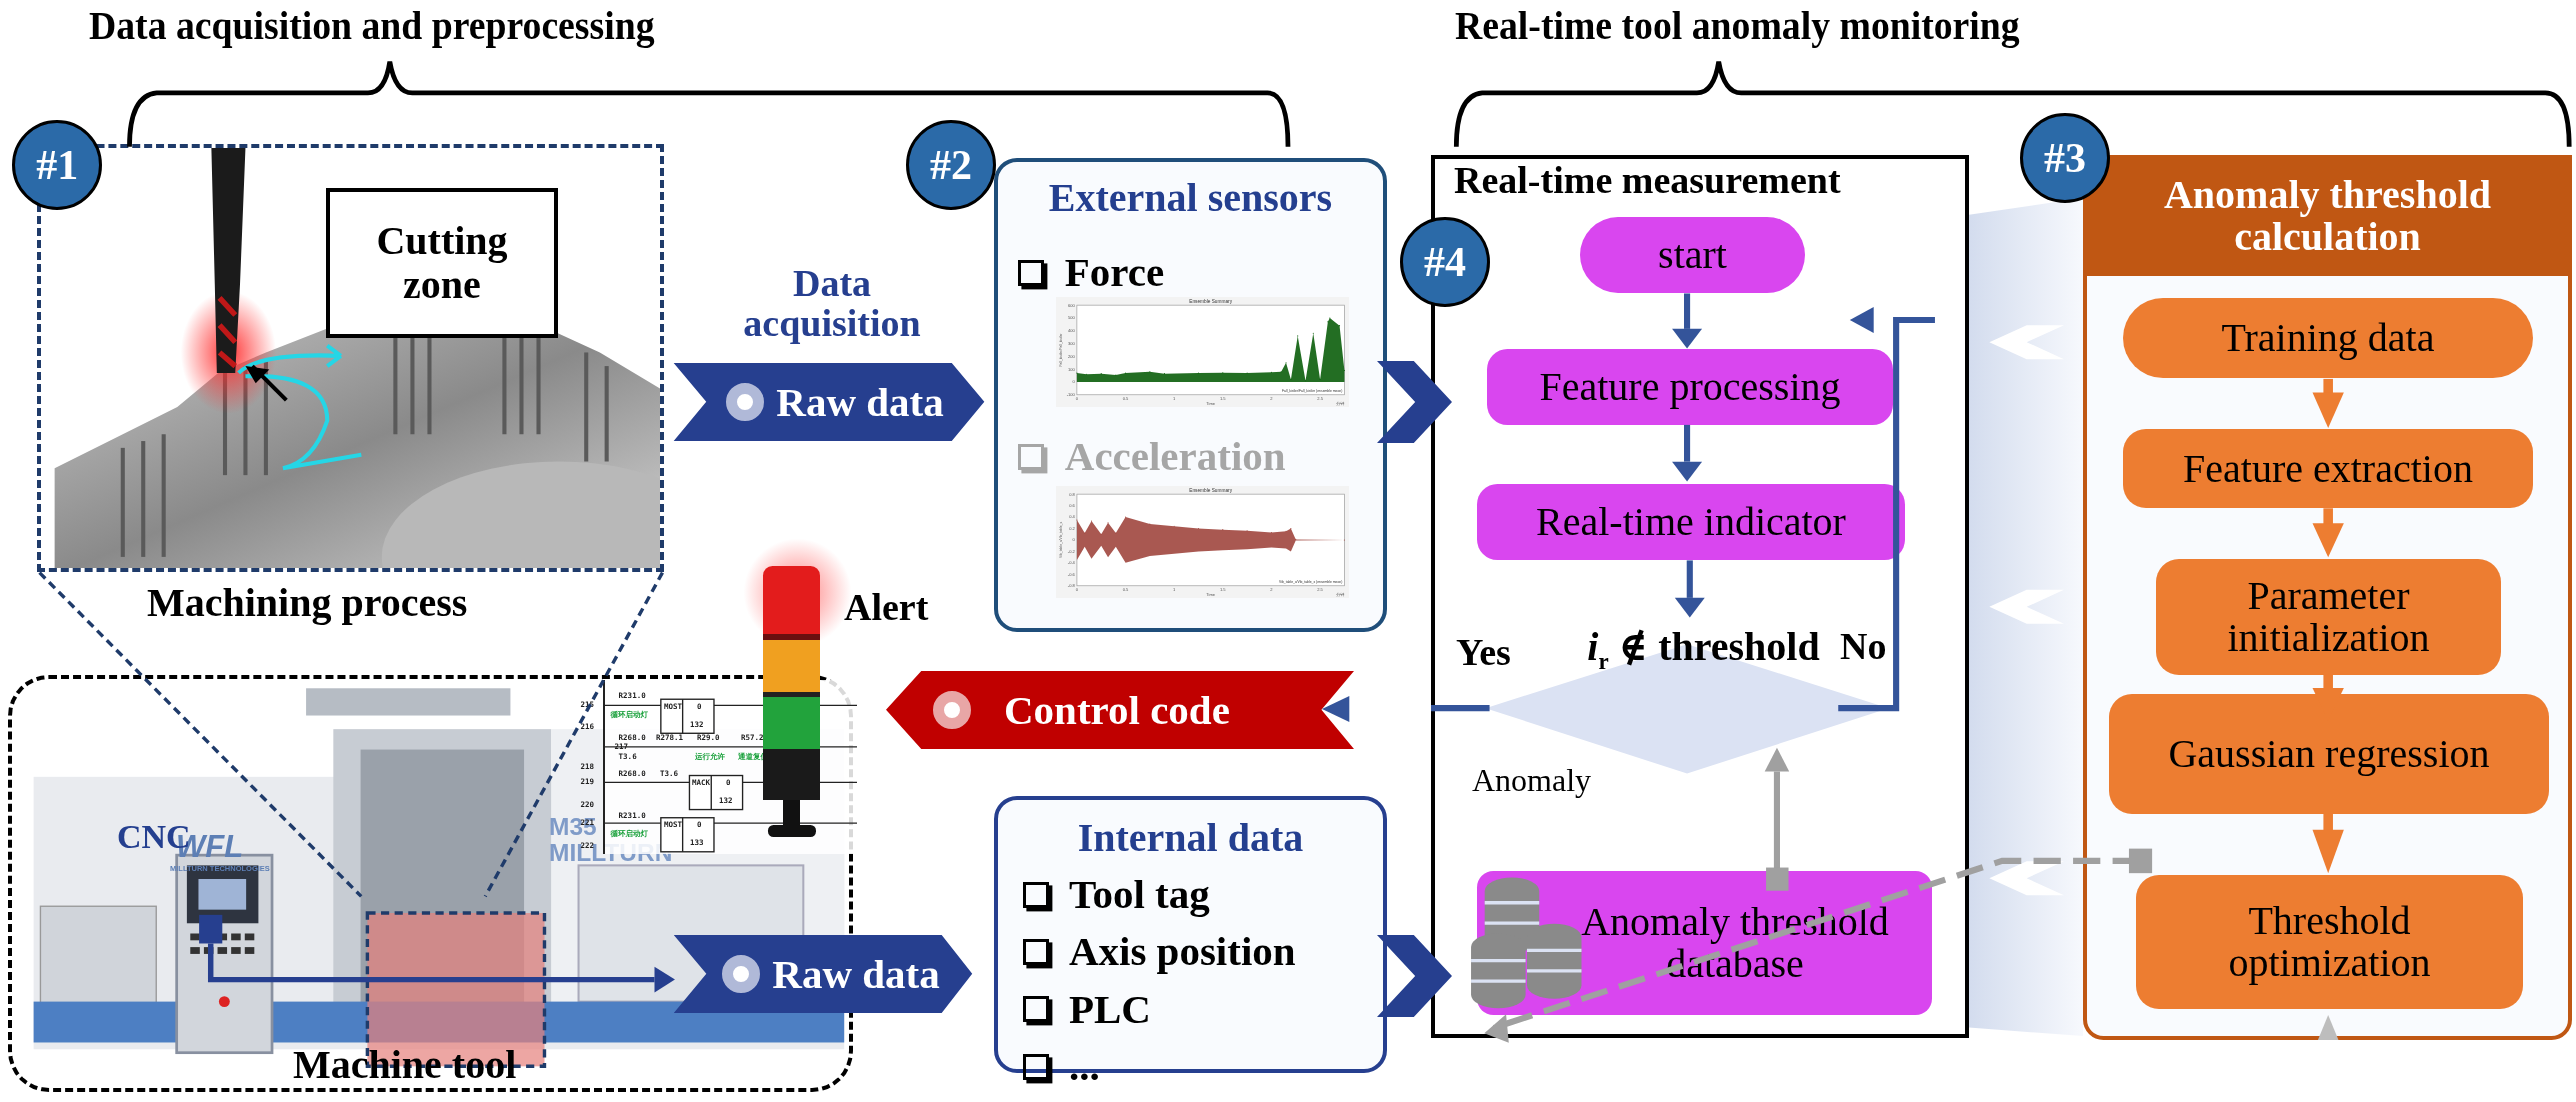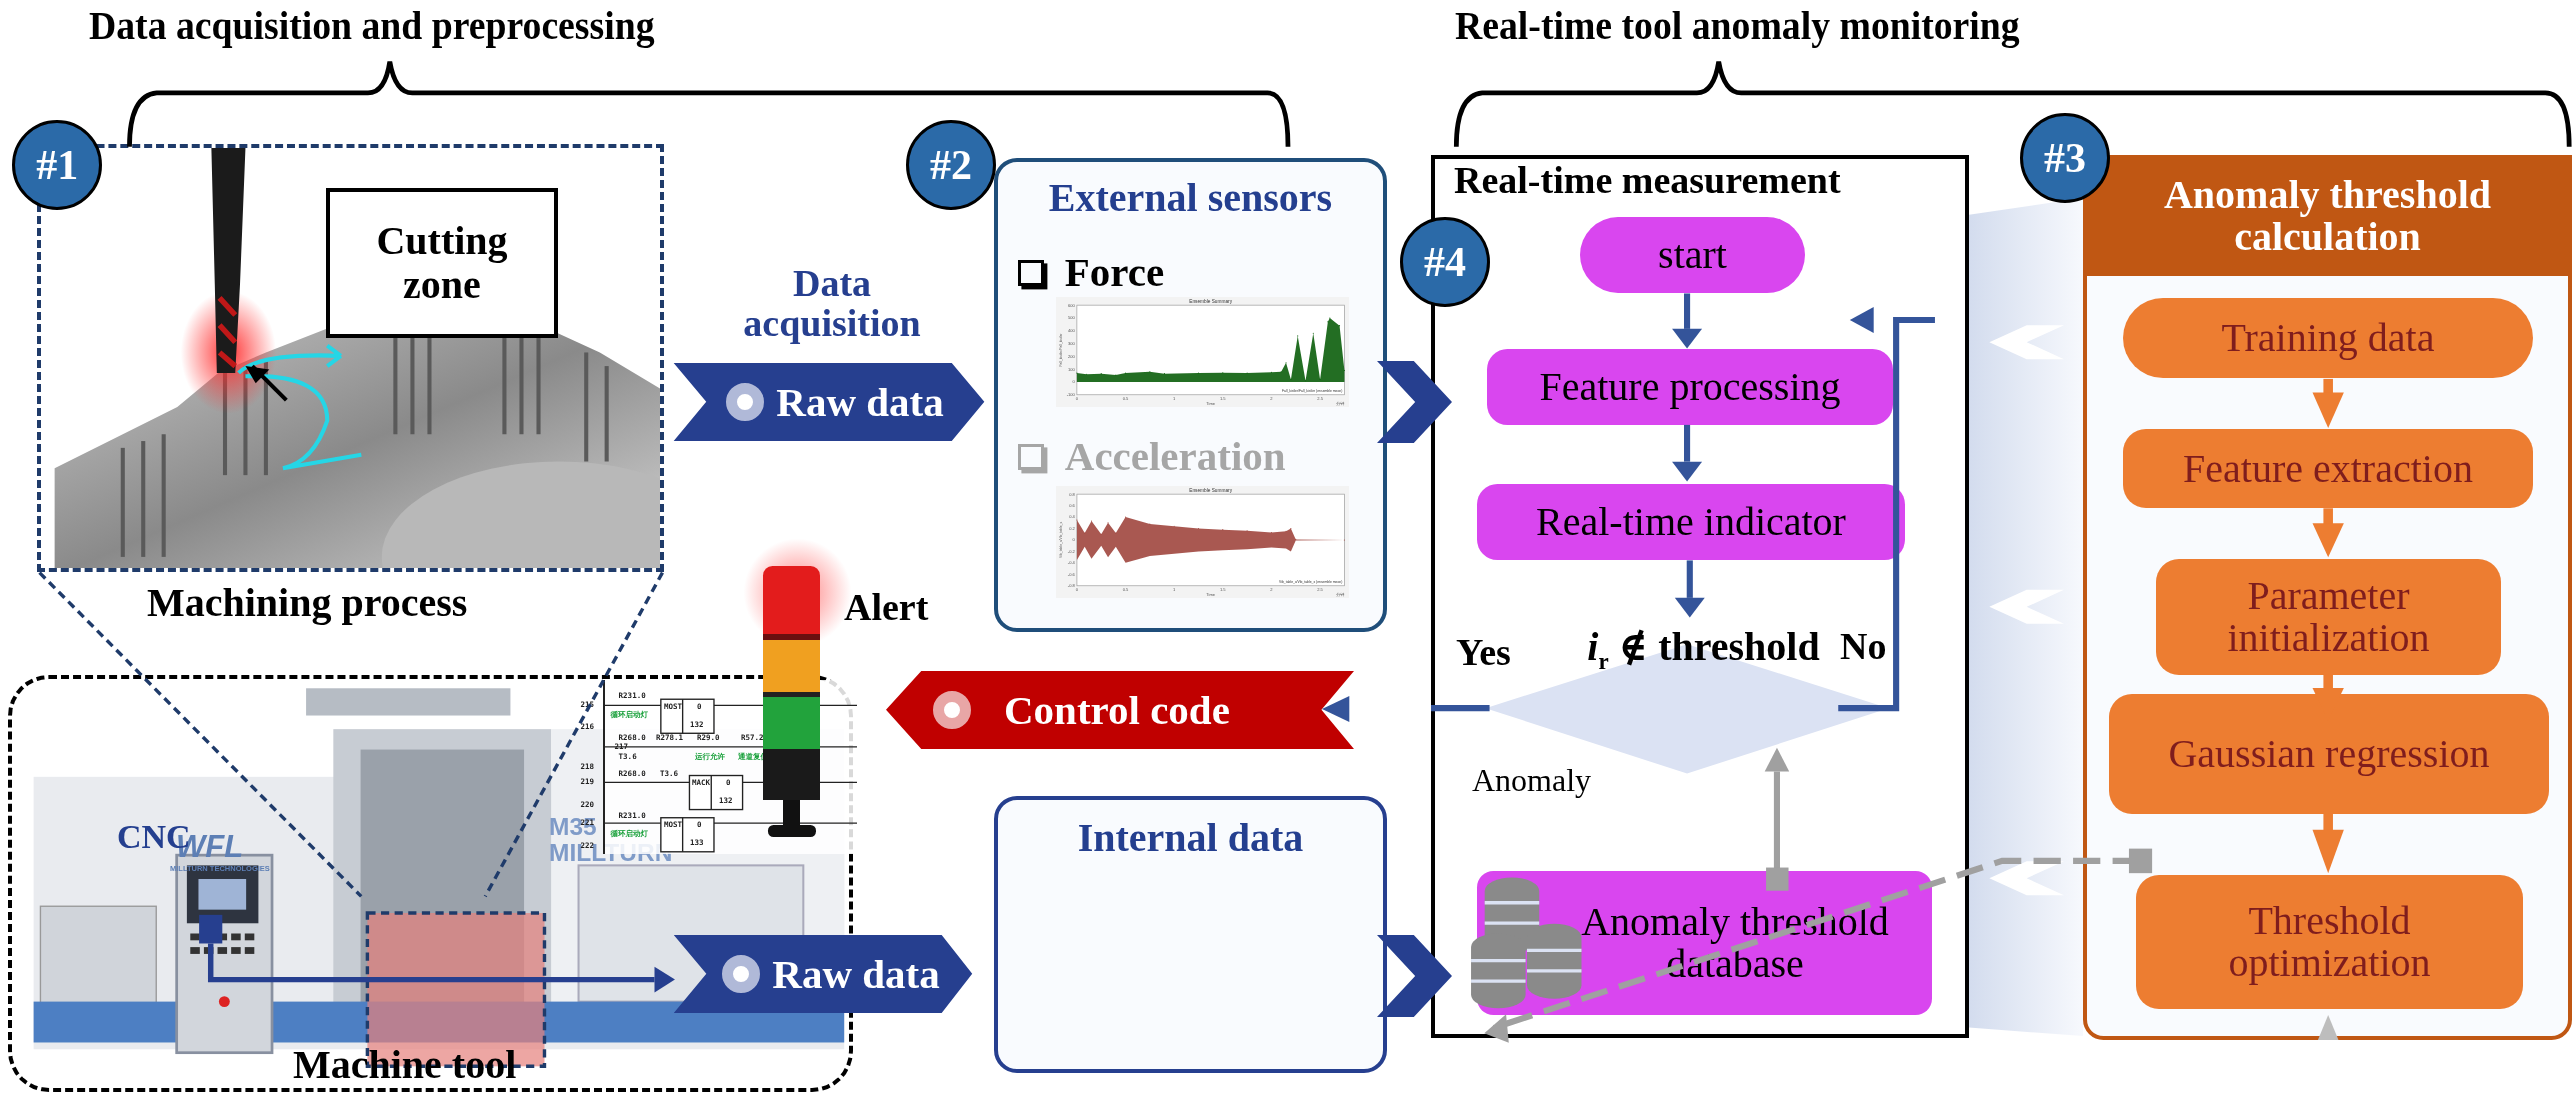--- a/index.html
+++ b/index.html
@@ -14,21 +14,21 @@
            align-items:center; justify-content:center; box-sizing:border-box; z-index:20; }
   .panel-blue { position:absolute; border:4.8px solid #1f4e7a; border-radius:23px; background:#f9fbfe; box-sizing:border-box; }
   .panel-title { color:#243f8f; font-weight:bold; font-size:40px; text-align:center; }
   .cb-item { display:flex; align-items:center; font-weight:bold; font-size:41px; line-height:1; }
   .cb-box { width:26px; height:26px; border:3.4px solid currentColor; box-sizing:border-box; margin-right:20.4px;
             box-shadow:3.4px 3.4px 0 currentColor; flex:none; }
   .ribbon-text { color:#fff; font-weight:bold; font-size:41px; white-space:nowrap; }
   .ring { width:38px; height:38px; border-radius:50%; background:#fff; box-sizing:border-box; flex:none; }
   .node { position:absolute; background:#d946ef; display:flex; align-items:center; justify-content:center;
           font-size:40px; line-height:1.05; box-sizing:border-box; }
-  .onode { position:absolute; background:#ed7d31; color:#7f1d1d; display:flex; align-items:center; justify-content:center;
+  .onode { position:absolute; background:#ed7d31; color:#000000; display:flex; align-items:center; justify-content:center;
            font-size:40px; text-align:center; line-height:1.05; border-radius:23px; box-sizing:border-box; }
   .chart-img { position:absolute; background:#f3f3f3; }
   .plc { font-family:"DejaVu Sans Mono", monospace; font-size:7.5px; font-weight:bold; color:#222; position:absolute; white-space:nowrap; }
   .plc-g { color:#18a03a; }
 </style>
 </head>
 <body>
 
 <div class="abs section-title" style="left:89px; top:1.4px;">Data acquisition and preprocessing</div>
 <div class="abs section-title" style="left:1455px; top:1.4px;">Real-time tool anomaly monitoring</div>
@@ -328,20 +328,38 @@
         <circle cx="338.0363636363636" cy="66.84375" r="0.8" fill="#a0463e"></circle>
         <circle cx="345.20000000000005" cy="62.625" r="0.8" fill="#a0463e"></circle>
         <circle cx="352.3636363636364" cy="78.65625" r="0.8" fill="#a0463e"></circle>
         <circle cx="424" cy="79.5" r="0.8" fill="#a0463e"></circle>
       </svg>
   </div>
 </div>
 
 <div class="panel-blue" style="left:994px; top:796px; width:393px; height:277px; border-color:#263f8f;">
   <div class="panel-title" style="margin-top:13.6px;">Internal data</div>
+  <div style="position:absolute; left:24.5px; top:74px;">
+    <div class="cb-item" style="margin-bottom:16.4px;">
+        <div class="cb-box"></div>
+        <span>Tool tag</span>
+      </div>
+    <div class="cb-item" style="margin-bottom:16.4px;">
+        <div class="cb-box"></div>
+        <span>Axis position</span>
+      </div>
+    <div class="cb-item" style="margin-bottom:16.4px;">
+        <div class="cb-box"></div>
+        <span>PLC</span>
+      </div>
+    <div class="cb-item">
+        <div class="cb-box"></div>
+        <span>...</span>
+      </div>
+  </div>
 </div>
 
 <svg class="abs" style="left:1377px; top:361px; z-index:9;" width="75" height="82" viewBox="0 0 110 120">
     <polygon points="0,0 54,0 110,60 54,120 0,120 56,60" fill="#263f8f"></polygon>
   </svg>
 <svg class="abs" style="left:1377px; top:935px; z-index:9;" width="75" height="82" viewBox="0 0 110 120">
     <polygon points="0,0 54,0 110,60 54,120 0,120 56,60" fill="#263f8f"></polygon>
   </svg>
 
 <div class="abs" style="left:1431px; top:155px; width:538px; height:883px; border:4.8px solid #000; box-sizing:border-box; background:#fff;"></div>

